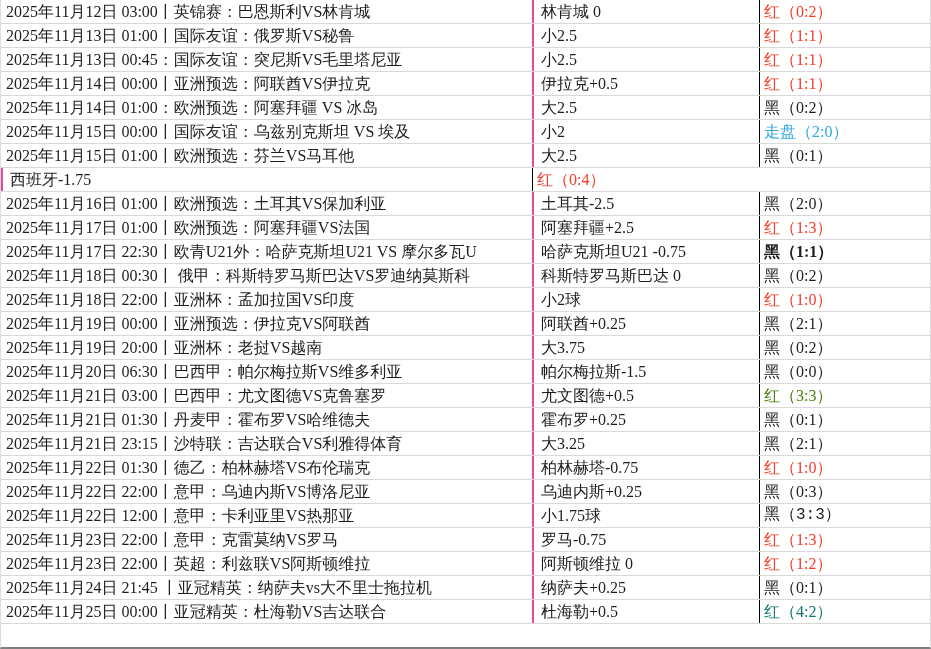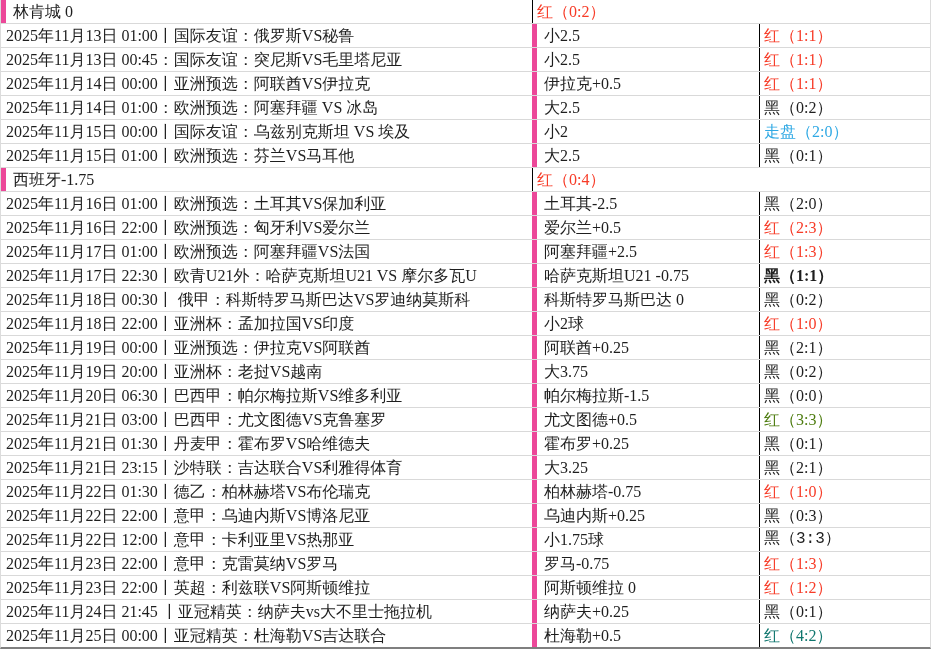--- a/index.html
+++ b/index.html
@@ -30,34 +30,35 @@
   .cell {
     box-sizing: border-box;
     font-size: 16px;
     line-height: 23px;
     color: #1e1e1e;
     white-space: nowrap;
     overflow: hidden;
     padding: 0 2px 0 5px;
   }
   .cell.pick {
-    border-left: 5px solid #ec4899;
+    border-left: 2px solid #ec4899;
     padding-left: 7px;
   }
   .cell.result {
     border-left: 1px solid #000000;
     padding-left: 4px;
   }
 </style>
 </head>
 <body>
 
 <div id="screen">
   <div>
       <div class="row">
+        <div class="cell match">2025年11月12日 03:00丨英锦赛：巴恩斯利VS林肯城</div>
         <div class="cell pick">林肯城 0</div>
         <div class="cell result" style="color: rgb(247, 59, 39);">红（0:2）</div>
       </div>
       <div class="row">
         <div class="cell match">2025年11月13日 01:00丨国际友谊：俄罗斯VS秘鲁</div>
         <div class="cell pick">小2.5</div>
         <div class="cell result" style="color: rgb(247, 59, 39);">红（1:1）</div>
       </div>
       <div class="row">
         <div class="cell match">2025年11月13日 00:45：国际友谊：突尼斯VS毛里塔尼亚</div>
@@ -85,25 +86,20 @@
         <div class="cell result" style="color: rgb(30, 30, 30);">黑（0:1）</div>
       </div>
       <div class="row">
         <div class="cell pick">西班牙-1.75</div>
         <div class="cell result" style="color: rgb(247, 59, 39);">红（0:4）</div>
       </div>
       <div class="row">
         <div class="cell match">2025年11月16日 01:00丨欧洲预选：土耳其VS保加利亚</div>
         <div class="cell pick">土耳其-2.5</div>
         <div class="cell result" style="color: rgb(30, 30, 30);">黑（2:0）</div>
-      </div>
-      <div class="row">
-        <div class="cell match">2025年11月16日 22:00丨欧洲预选：匈牙利VS爱尔兰</div>
-        <div class="cell pick">爱尔兰+0.5</div>
-        <div class="cell result" style="color: rgb(247, 59, 39);">红（2:3）</div>
       </div>
       <div class="row">
         <div class="cell match">2025年11月17日 01:00丨欧洲预选：阿塞拜疆VS法国</div>
         <div class="cell pick">阿塞拜疆+2.5</div>
         <div class="cell result" style="color: rgb(247, 59, 39);">红（1:3）</div>
       </div>
       <div class="row">
         <div class="cell match">2025年11月17日 22:30丨欧青U21外：哈萨克斯坦U21 VS 摩尔多瓦U</div>
         <div class="cell pick">哈萨克斯坦U21 -0.75</div>
         <div class="cell result" style="color: rgb(30, 30, 30); font-weight: bold;">黑（1:1）</div>

